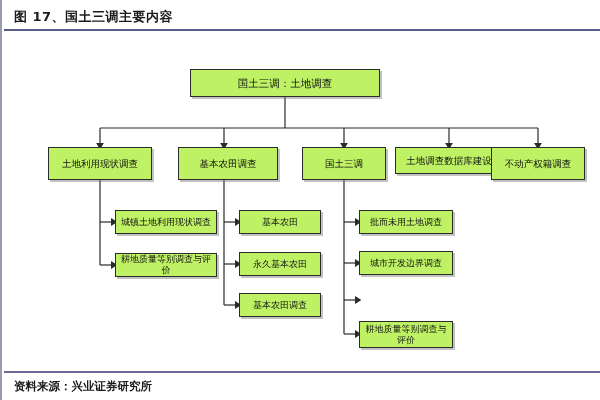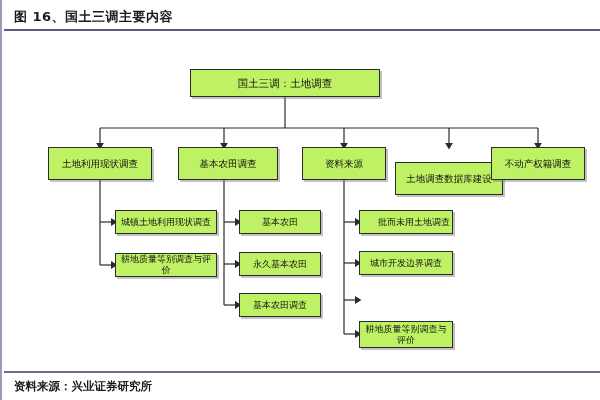--- a/index.html
+++ b/index.html
@@ -53,21 +53,21 @@
   .node.root{font-size:10.5px;}
   .node.lvl2{font-size:9.5px;}
   .node.lvl3{font-size:9px;}
   .node span{display:block;padding:0 2px;}
 </style>
 </head>
 <body>
 
 <div class="frame">
 
-  <div class="fig-title">图 16、国土三调主要内容</div>
+  <div class="fig-title">图 17、国土三调主要内容</div>
   <div class="title-rule"></div>
 
   <div class="canvas">
 
     <svg class="wires" viewBox="0 0 600 338">
       <defs>
         <marker id="arrD" markerWidth="8" markerHeight="8" refX="3.2" refY="4" orient="auto" markerUnits="userSpaceOnUse">
           <path d="M0,0 L6.6,4 L0,8 z" fill="#2b2b2b"></path>
         </marker>
         <marker id="arrR" markerWidth="8" markerHeight="8" refX="3.2" refY="4" orient="auto" markerUnits="userSpaceOnUse">
@@ -107,23 +107,23 @@
       <span>国土三调：土地调查</span>
     </div>
 
     <div class="node lvl2" style="left:46px;top:115px;width:104px;height:33px;">
       <span>土地利用现状调查</span>
     </div>
     <div class="node lvl2" style="left:176px;top:115px;width:100px;height:33px;">
       <span>基本农田调查</span>
     </div>
     <div class="node lvl2" style="left:300px;top:115px;width:84px;height:33px;">
-      <span>资料来源</span>
+      <span>国土三调</span>
     </div>
-    <div class="node lvl2" style="left:393px;top:115px;width:108px;height:33px;margin-top:15px;">
+    <div class="node lvl2" style="left:393px;top:115px;width:108px;height:27px;">
       <span>土地调查数据库建设</span>
     </div>
     <div class="node lvl2" style="left:489px;top:115px;width:94px;height:33px;">
       <span>不动产权籍调查</span>
     </div>
 
     <div class="node lvl3" style="left:113px;top:178px;width:102px;height:24px;">
       <span>城镇土地利用现状调查</span>
     </div>
     <div class="node lvl3" style="left:113px;top:221px;width:102px;height:24px;">
@@ -133,21 +133,21 @@
     <div class="node lvl3" style="left:237px;top:178px;width:82px;height:24px;">
       <span>基本农田</span>
     </div>
     <div class="node lvl3" style="left:237px;top:220px;width:82px;height:24px;">
       <span>永久基本农田</span>
     </div>
     <div class="node lvl3" style="left:237px;top:261px;width:82px;height:24px;">
       <span>基本农田调查</span>
     </div>
 
-    <div class="node lvl3" style="left:357px;top:178px;width:94px;height:24px;justify-content:flex-end;">
+    <div class="node lvl3" style="left:357px;top:178px;width:94px;height:24px;">
       <span>批而未用土地调查</span>
     </div>
     <div class="node lvl3" style="left:357px;top:219px;width:94px;height:24px;">
       <span>城市开发边界调查</span>
     </div>
     <div class="node lvl3" style="left:357px;top:289px;width:94px;height:27px;">
       <span>耕地质量等别调查与评价</span>
     </div>
 
   </div>

